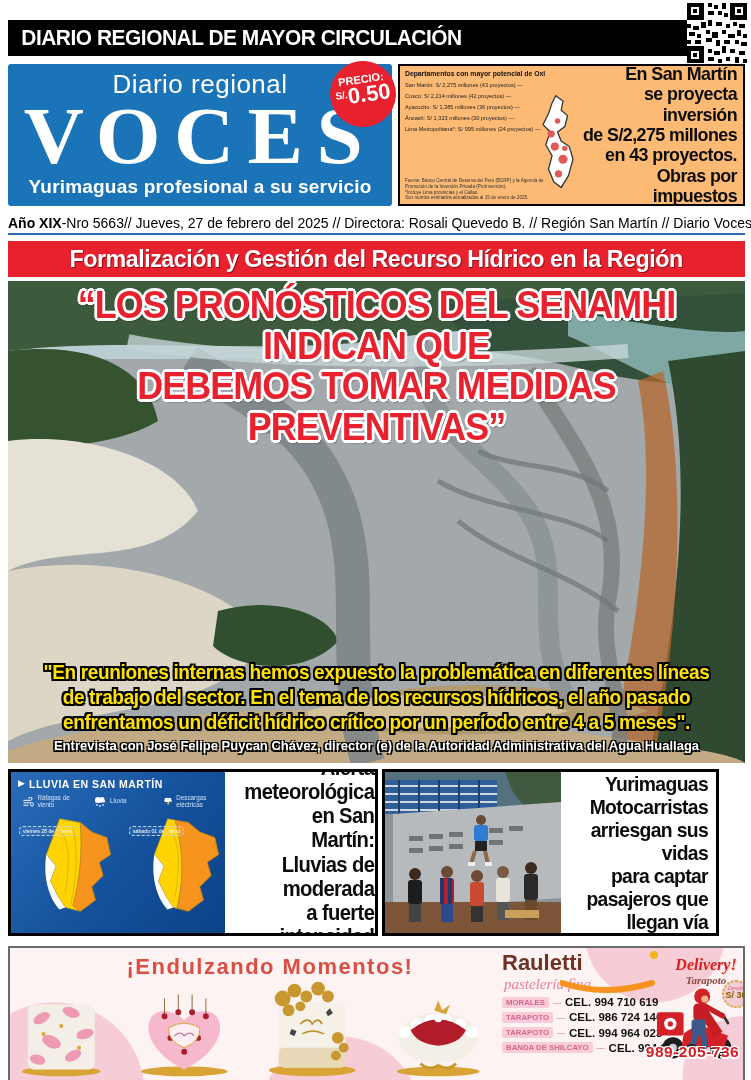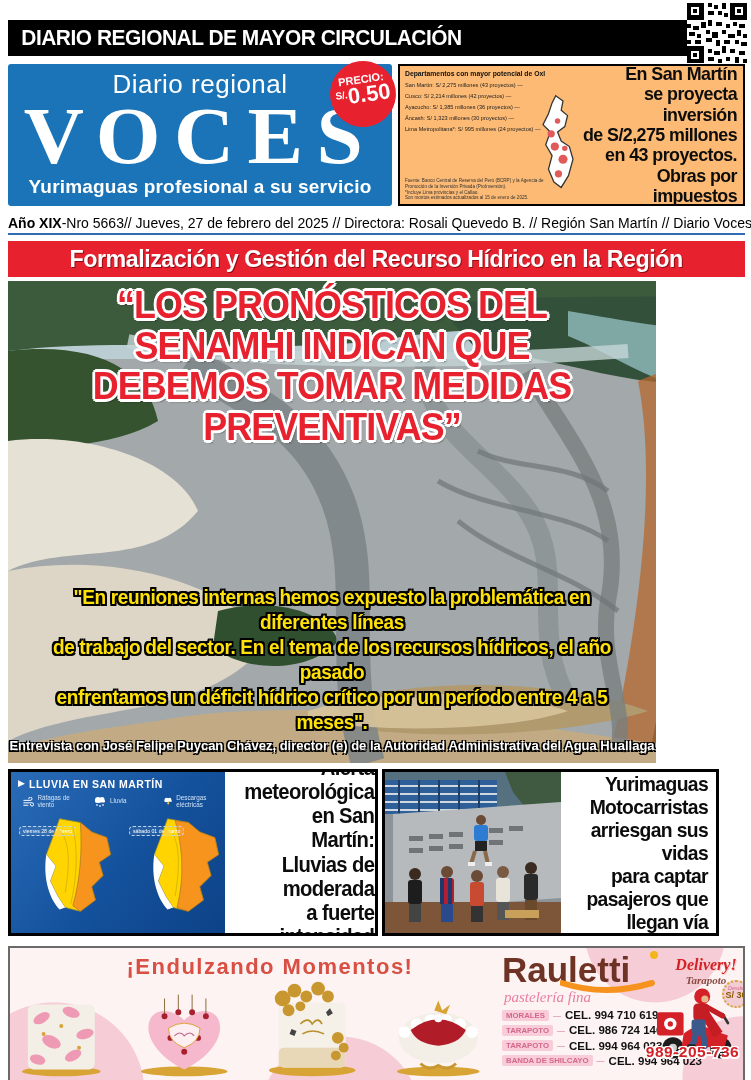--- a/index.html
+++ b/index.html
@@ -44,21 +44,21 @@
            display:flex; align-items:center; border-bottom:2px solid #2e6db5; white-space:nowrap; }
   .folio b { font-weight:bold; }
 
   
   .banner { position:absolute; left:8px; top:241px; width:737px; height:36px; background:#e8212e;
             display:flex; align-items:center; justify-content:center; }
   .banner span { color:#fff; font-weight:bold; font-size:24px; letter-spacing:-0.5px;
                  transform:scaleX(0.97); text-shadow:1px 1px 0 #8c0e14; white-space:nowrap; }
 
   
-  .mainstory { position:absolute; left:8px; top:281px; width:648px; height:482px; overflow:hidden; }
+  .mainstory { position:absolute; left:8px; top:281px; width:737px; height:482px; overflow:hidden; }
   .mainstory svg.photo { position:absolute; left:0; top:0; }
   .headline { position:absolute; left:0; top:4px; width:100%; text-align:center; color:#e8212e;
               font-weight:bold; line-height:1.04; letter-spacing:-1px;
               text-shadow:-2px -2px 0 #fff,2px -2px 0 #fff,-2px 2px 0 #fff,2px 2px 0 #fff,
                           -3px 0 0 #fff,3px 0 0 #fff,0 -3px 0 #fff,0 3px 0 #fff,2px 3px 2px rgba(0,0,0,.45); }
   .headline .h1 { font-size:39px; transform:scaleX(0.92); }
   .headline .h2 { font-size:39px; transform:scaleX(0.92); }
   .quotebox { position:absolute; left:0; bottom:10px; width:100%; text-align:center; }
   .quote { color:#ffe10a; font-weight:bold; font-size:20.5px; line-height:1.22; white-space:pre-line;
            letter-spacing:-0.4px; transform:scaleX(0.93);
@@ -92,21 +92,21 @@
         background:
           radial-gradient(circle at 6% 90%, #f6ccd6 0 90px, transparent 91px),
           radial-gradient(circle at 45% 105%, #f6ccd6 0 80px, transparent 81px),
           radial-gradient(circle at 88% -10%, #f6ccd6 0 70px, transparent 71px),
           radial-gradient(circle at 100% 80%, #f6ccd6 0 60px, transparent 61px),
           #fdf3f2; overflow:hidden; }
   .ad-title { position:absolute; left:70px; top:6px; width:380px; text-align:center; color:#d94f43;
               font-weight:bold; font-size:22px; letter-spacing:1.5px; }
   .cakes { position:absolute; left:6px; top:30px; width:470px; display:flex; gap:28px; align-items:flex-end; }
   .rauletti { position:absolute; left:492px; top:4px; width:240px; height:120px; }
-  .r-brand { position:relative; color:#6e3324; font-weight:bold; font-size:35px; letter-spacing:0px; line-height:1; }
+  .r-brand { position:relative; color:#6e3324; font-weight:bold; font-size:22px; letter-spacing:0px; line-height:1; }
   .r-dot { position:absolute; left:148px; top:-1px; width:8px; height:8px; border-radius:50%; background:#f2b51c; }
   .r-swoosh { position:absolute; left:58px; top:27px; }
   .r-sub { font-family:"Liberation Serif", serif; font-style:italic; color:#e87fa0; font-size:15px; margin:2px 0 3px 2px; }
   .r-row { display:flex; align-items:center; gap:4px; margin-top:3.2px; }
   .r-loc { background:#f8ccd8; color:#d4688c; font-weight:bold; font-size:7.8px; padding:1px 4px; border-radius:2px; white-space:nowrap; }
   .r-arrow { color:#d4688c; font-size:8px; }
   .r-phone { color:#111; font-weight:bold; font-size:11.5px; white-space:nowrap; }
   .delivery { position:absolute; left:655px; top:8px; width:82px; text-align:center; }
   .d-word { font-family:"Liberation Serif", serif; font-style:italic; font-weight:bold; color:#d42127; font-size:16px;
             text-shadow:1px 1px 0 #f6c9c9; }

